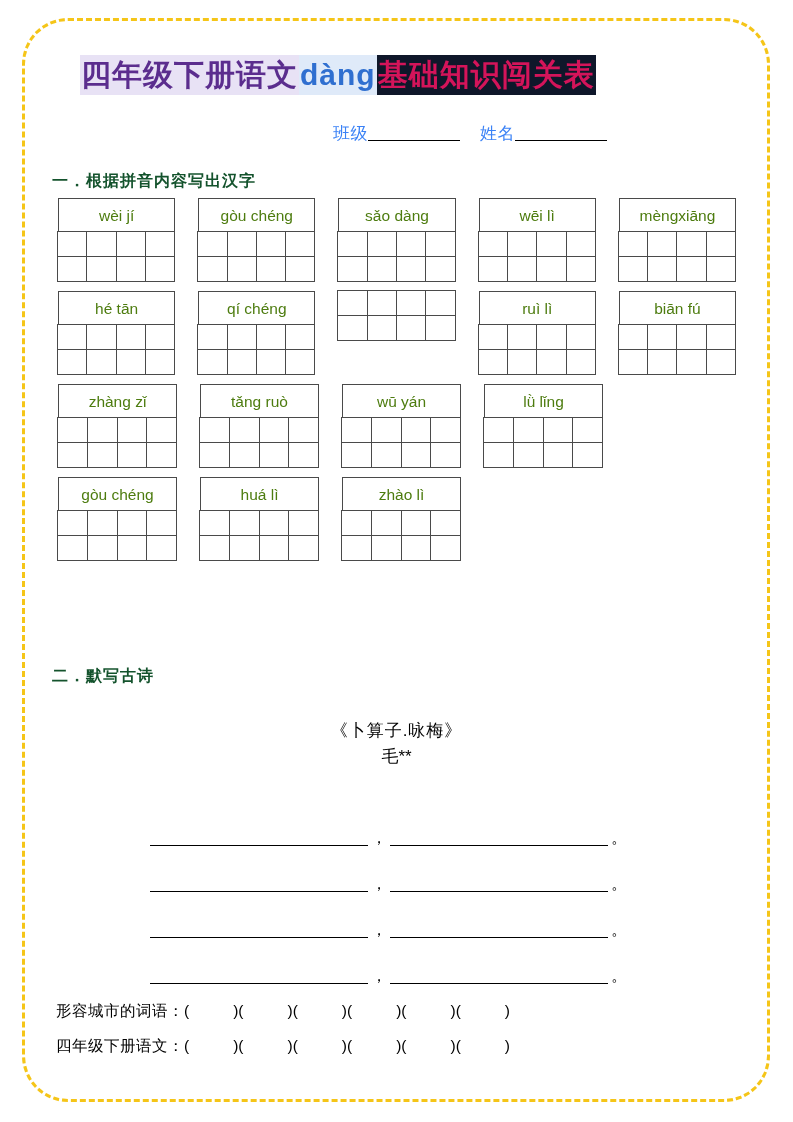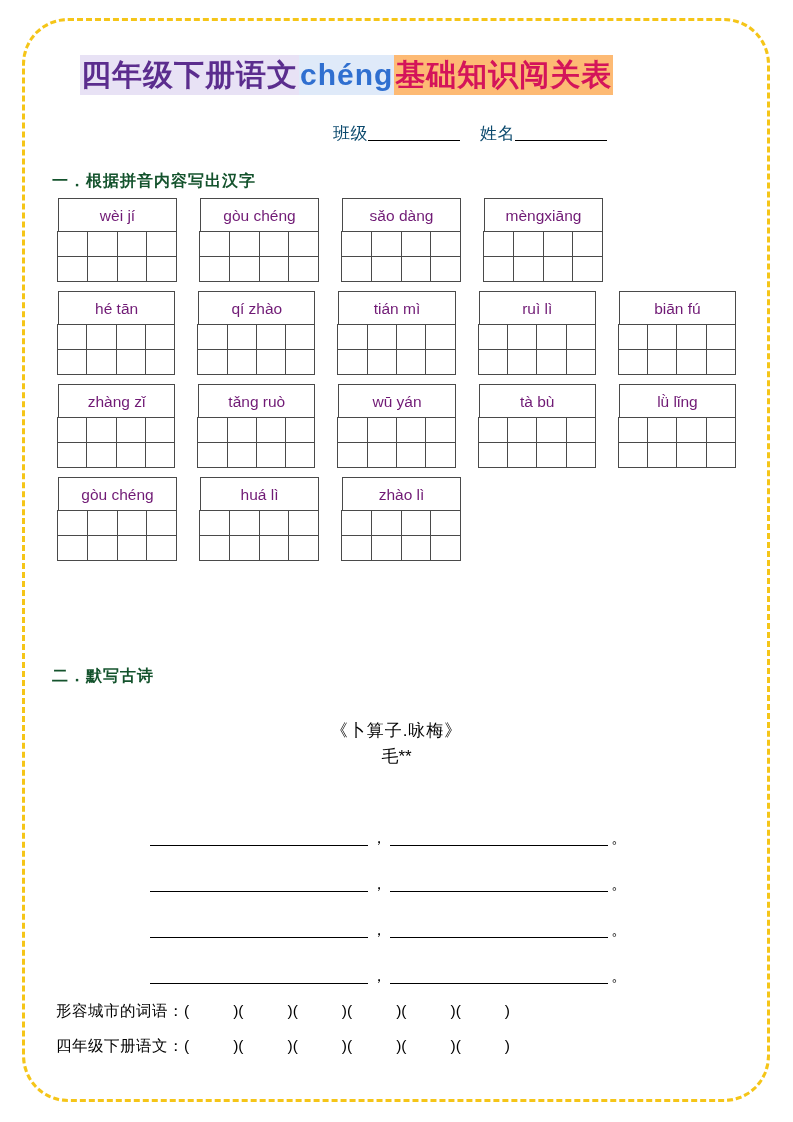--- a/index.html
+++ b/index.html
@@ -55,30 +55,30 @@
   .title-a {
     color: #5b2d8e;
     background: #e8e2f5;
   }
   .title-b {
     color: #2f6fd0;
     background: #dfeaf9;
   }
   .title-c {
     color: #d4145a;
-    background: #fdba74;
+    background: #0f172a;
   }
 
   
   .name-row {
     position: absolute;
     right: 72px;
     top: 122px;
     font-size: 17px;
-    color: #0c4a6e;
+    color: #3b82f6;
     letter-spacing: 0.5px;
     margin-left: 9px;
   }
   .name-row .blank {
     display: inline-block;
     border-bottom: 1.6px solid #000;
     width: 92px;
     height: 17px;
     vertical-align: -2px;
   }
@@ -112,21 +112,21 @@
   .py-cell {
     width: 119px;
     margin-right: 23px;
   }
   .py-cell:last-child { margin-right: 12px; }
   .py-label {
     height: 34px;
     line-height: 34px;
     text-align: center;
     font-size: 15.5px;
-    color: #701a75;
+    color: #4d7c0f;
     border: 1px solid #4a4a4a;
     border-bottom: none;
     box-sizing: border-box;
     white-space: nowrap;
     overflow: hidden;
   }
   .py-boxes {
     display: grid;
     grid-template-columns: repeat(4, 1fr);
     grid-template-rows: repeat(2, 25px);
@@ -210,21 +210,21 @@
 </style>
 </head>
 <body>
 
 <div class="page-border"></div>
 
 <div class="content">
 
   <div class="title-row">
     <span class="title-seg title-a">四年级下册语文</span>
-      <span class="title-seg title-b">chéng</span>
+      <span class="title-seg title-b">dàng</span>
       <span class="title-seg title-c">基础知识闯关表</span>
   </div>
 
   <div class="name-row">
     <span>班级</span><span class="blank"></span><span class="gap"></span><span>姓名</span><span class="blank"></span>
   </div>
 
   <div class="section-heading" id="sec1">一．根据拼音内容写出汉字</div>
 
   <div class="py-rows">
@@ -263,20 +263,33 @@
           <div class="py-box"></div>
           <div class="py-box"></div>
           <div class="py-box"></div>
           <div class="py-box"></div>
           <div class="py-box"></div>
           <div class="py-box"></div>
           <div class="py-box"></div>
         </div>
       </div>
       <div class="py-cell">
+        <div class="py-label">wēi lì</div>
+        <div class="py-boxes">
+          <div class="py-box"></div>
+          <div class="py-box"></div>
+          <div class="py-box"></div>
+          <div class="py-box"></div>
+          <div class="py-box"></div>
+          <div class="py-box"></div>
+          <div class="py-box"></div>
+          <div class="py-box"></div>
+        </div>
+      </div>
+      <div class="py-cell">
         <div class="py-label">mèngxiāng</div>
         <div class="py-boxes">
           <div class="py-box"></div>
           <div class="py-box"></div>
           <div class="py-box"></div>
           <div class="py-box"></div>
           <div class="py-box"></div>
           <div class="py-box"></div>
           <div class="py-box"></div>
           <div class="py-box"></div>
@@ -292,34 +305,33 @@
           <div class="py-box"></div>
           <div class="py-box"></div>
           <div class="py-box"></div>
           <div class="py-box"></div>
           <div class="py-box"></div>
           <div class="py-box"></div>
           <div class="py-box"></div>
         </div>
       </div>
       <div class="py-cell">
-        <div class="py-label">qí zhào</div>
-        <div class="py-boxes">
-          <div class="py-box"></div>
-          <div class="py-box"></div>
-          <div class="py-box"></div>
-          <div class="py-box"></div>
-          <div class="py-box"></div>
-          <div class="py-box"></div>
-          <div class="py-box"></div>
-          <div class="py-box"></div>
-        </div>
-      </div>
-      <div class="py-cell">
-        <div class="py-label">tián mì</div>
+        <div class="py-label">qí chéng</div>
+        <div class="py-boxes">
+          <div class="py-box"></div>
+          <div class="py-box"></div>
+          <div class="py-box"></div>
+          <div class="py-box"></div>
+          <div class="py-box"></div>
+          <div class="py-box"></div>
+          <div class="py-box"></div>
+          <div class="py-box"></div>
+        </div>
+      </div>
+      <div class="py-cell">
         <div class="py-boxes">
           <div class="py-box"></div>
           <div class="py-box"></div>
           <div class="py-box"></div>
           <div class="py-box"></div>
           <div class="py-box"></div>
           <div class="py-box"></div>
           <div class="py-box"></div>
           <div class="py-box"></div>
         </div>
@@ -374,33 +386,20 @@
           <div class="py-box"></div>
           <div class="py-box"></div>
           <div class="py-box"></div>
           <div class="py-box"></div>
           <div class="py-box"></div>
           <div class="py-box"></div>
         </div>
       </div>
       <div class="py-cell">
         <div class="py-label">wū  yán</div>
-        <div class="py-boxes">
-          <div class="py-box"></div>
-          <div class="py-box"></div>
-          <div class="py-box"></div>
-          <div class="py-box"></div>
-          <div class="py-box"></div>
-          <div class="py-box"></div>
-          <div class="py-box"></div>
-          <div class="py-box"></div>
-        </div>
-      </div>
-      <div class="py-cell">
-        <div class="py-label">tà bù</div>
         <div class="py-boxes">
           <div class="py-box"></div>
           <div class="py-box"></div>
           <div class="py-box"></div>
           <div class="py-box"></div>
           <div class="py-box"></div>
           <div class="py-box"></div>
           <div class="py-box"></div>
           <div class="py-box"></div>
         </div>

